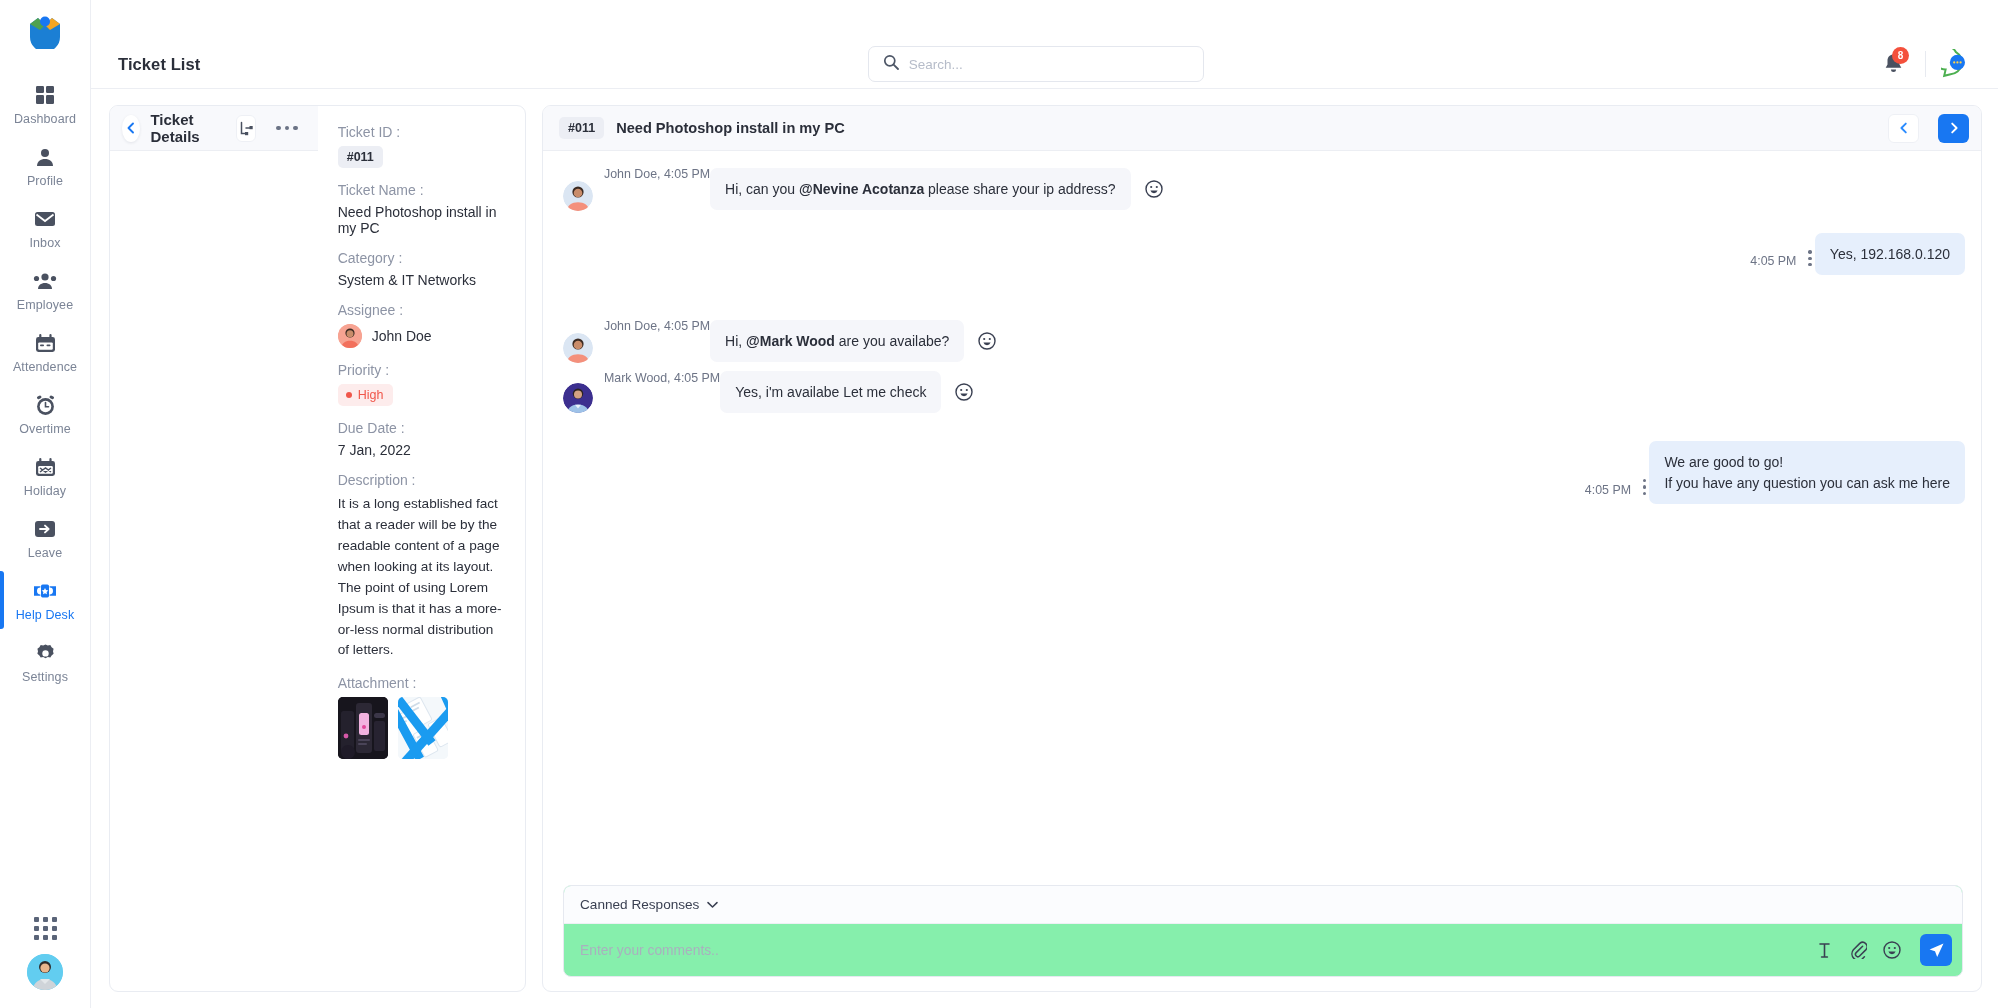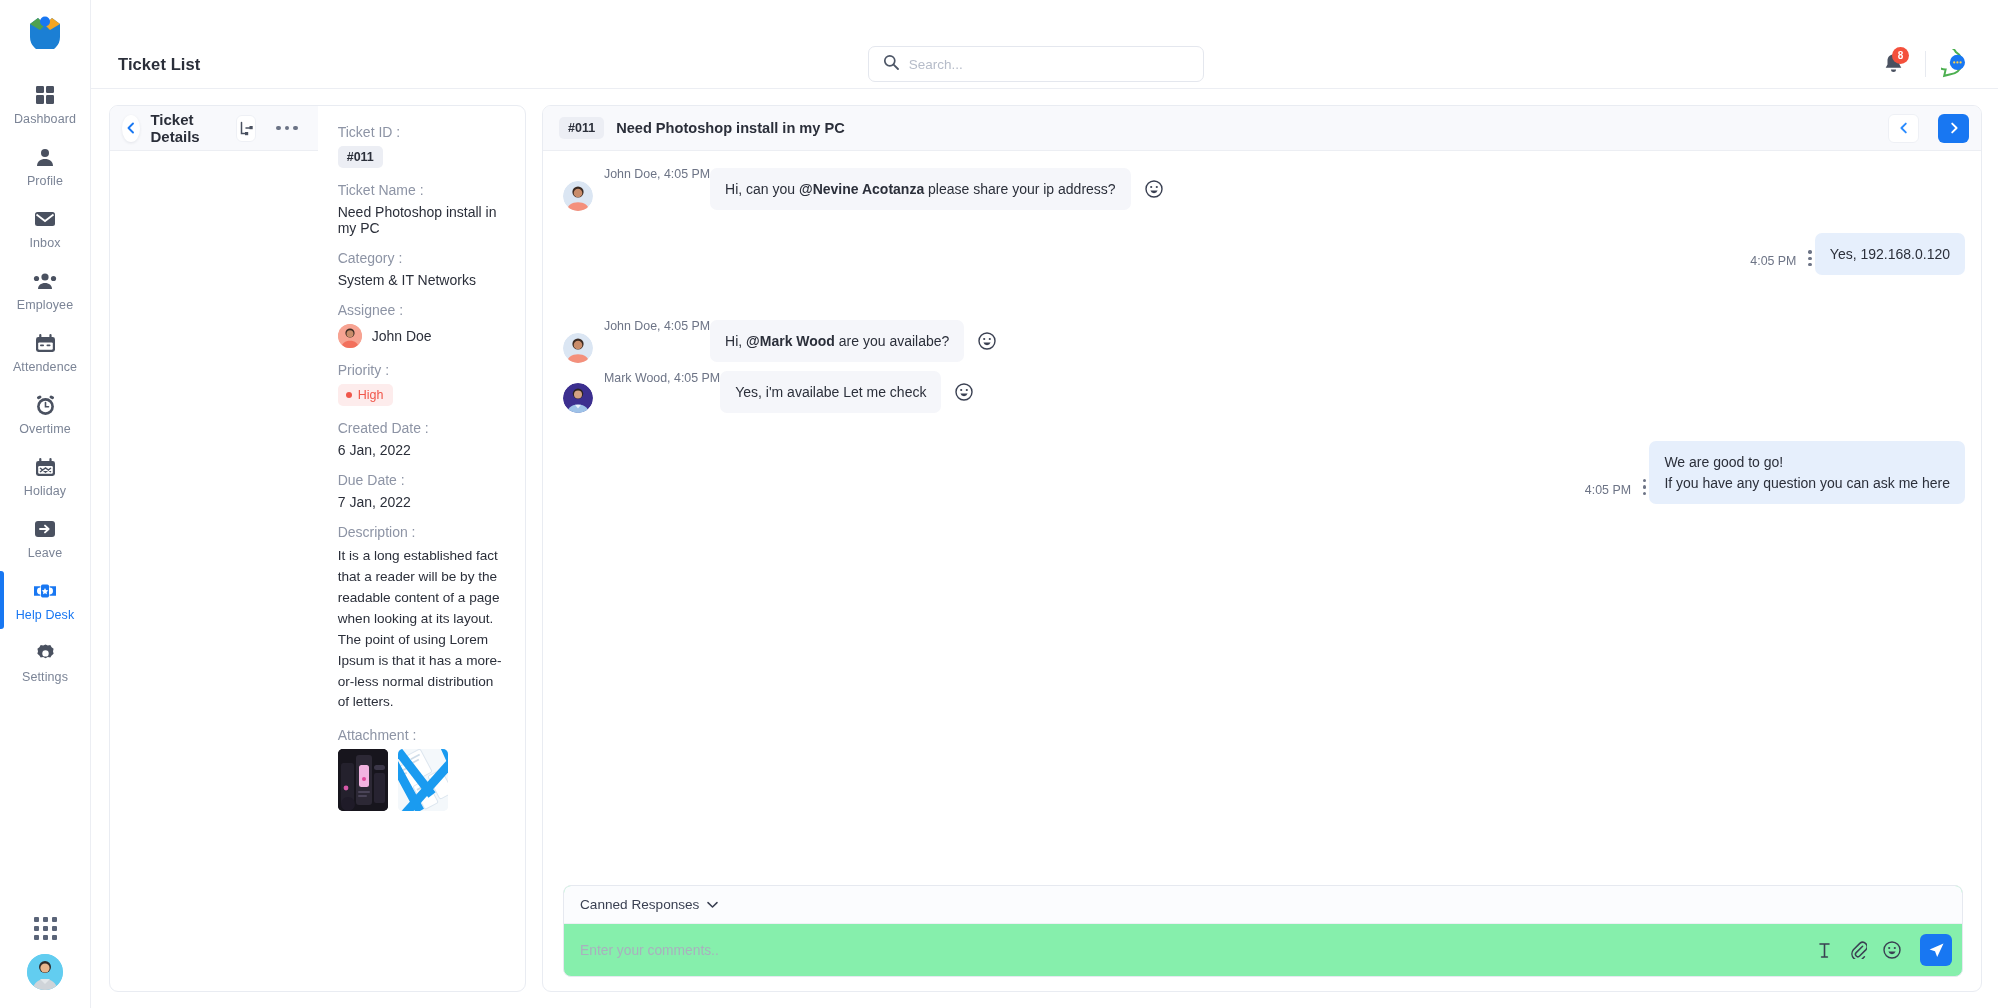--- a/index.html
+++ b/index.html
@@ -440,24 +440,20 @@
           </div>
 
           <div class="fld">
             <div class="fld-label">Priority :</div>
             <span class="prio">
               <i></i>
               <span>High</span>
             </span>
           </div>
 
-          <div class="fld">
-            <div class="fld-label">Created Date :</div>
-            <div class="fld-value">6 Jan, 2022</div>
-          </div>
 
           <div class="fld">
             <div class="fld-label">Due Date :</div>
             <div class="fld-value">7 Jan, 2022</div>
           </div>
 
 
           <div class="fld">
             <div class="fld-label">Description :</div>
             <div class="desc">It is a long established fact that a reader will be by the readable content of a page when looking at its layout. The point of using Lorem Ipsum is that it has a more-or-less normal distribution of letters.</div>

